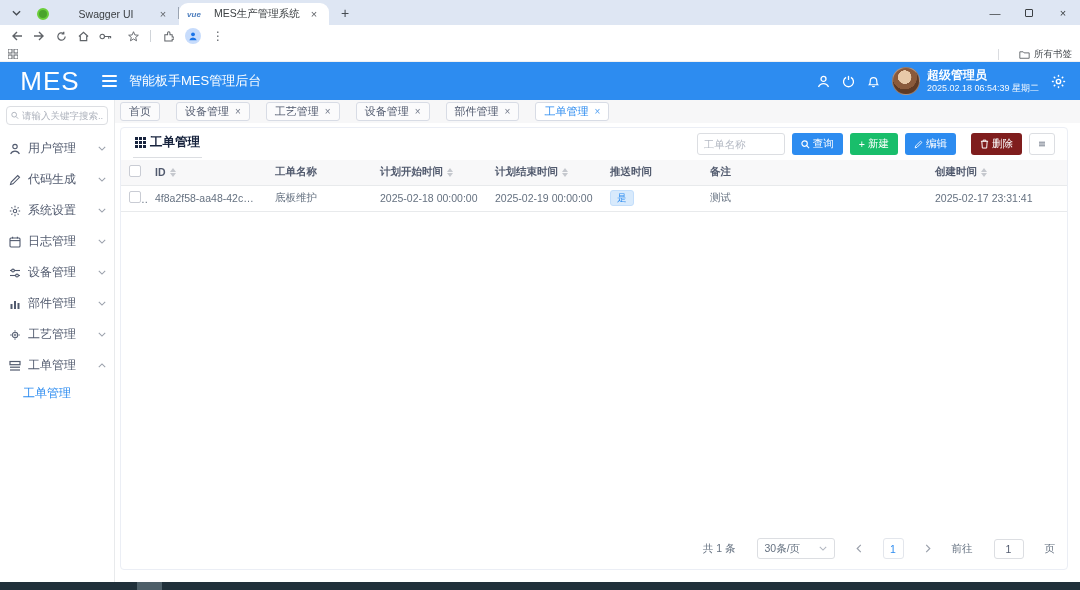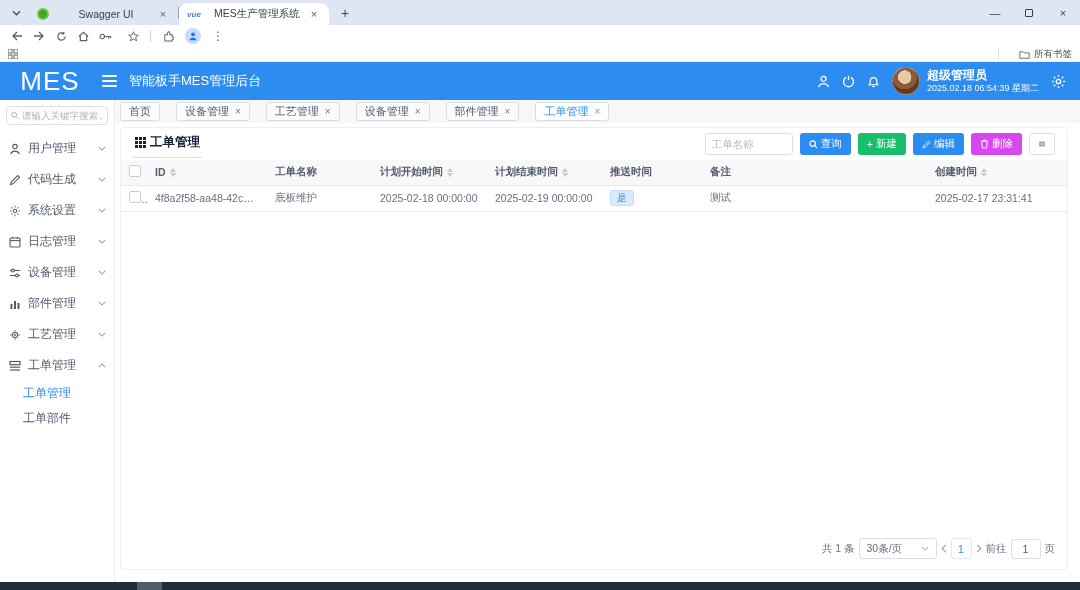--- a/index.html
+++ b/index.html
@@ -77,36 +77,36 @@
   
   .card { margin:4px 12px 12px 5px; border:1px solid #ebeef5; border-radius:4px; flex:1; display:flex; flex-direction:column; min-height:0; background:#fff; }
   .card-head { height:32px; display:flex; align-items:center; padding:0 12px; position:relative; flex:none; }
   .card-title { display:flex; align-items:center; gap:4px; font-size:12.5px; font-weight:bold; color:#17233d; padding:4px 2px 6px; border-bottom:1px solid #dcdee2; }
   .head-tools { margin-left:auto; display:flex; align-items:center; gap:7px; }
   .q-input { width:88px; height:22px; border:1px solid #dcdee2; border-radius:3px; padding:0 6px; font-size:10.5px; color:#515a6e; outline:0; font-family:inherit; }
   .q-input::placeholder { color:#b5bac4; }
   .btn { height:22px; border:0; border-radius:3px; color:#fff; font-size:10.5px; padding:0 9px; display:flex; align-items:center; gap:3px; cursor:pointer; font-family:inherit; }
   .btn-blue { background:#2d8cf0; }
   .btn-green { background:#19be6b; }
-  .btn-red { background:#d946ef; }
+  .btn-red { background:#7f1d1d;margin-left:8px; }
   .btn-ghost { background:#fff; border:1px solid #dcdee2; color:#515a6e; width:26px; justify-content:center; }
 
   
   table { width:100%; border-collapse:collapse; table-layout:fixed; font-size:10.5px; }
   thead th { background:#f8f8f9; color:#515a6e; font-weight:bold; text-align:left; height:25px; padding:0 8px; border-bottom:1px solid #e8eaec; }
   tbody td { height:26px; padding:0 8px; color:#657180; border-bottom:1px solid #e8eaec; overflow:hidden; white-space:nowrap; text-overflow:ellipsis; }
   .th-flex { display:flex; align-items:center; gap:4px; }
   .cb { width:12px; height:12px; border:1px solid #c9ccd4; border-radius:2px; background:#fff; display:inline-block; cursor:pointer; }
   .sortcarets { display:flex; flex-direction:column; gap:1px; }
   .tag-blue { display:inline-block; background:#d8eafc; border:1px solid #c3defb; color:#2d8cf0; border-radius:3px; font-size:9.5px; padding:1px 6px; line-height:1.3; }
 
   .fill { flex:1; }
 
   
-  .pager { flex:none; display:flex; align-items:center; justify-content:flex-end; gap:4px; padding:8px 12px 10px; font-size:10.5px; color:#657180; }
+  .pager { flex:none; display:flex; align-items:center; justify-content:flex-end; gap:21px; padding:8px 12px 10px; font-size:10.5px; color:#657180; }
   .psel { width:78px; height:21px; border:1px solid #dcdee2; border-radius:3px; display:flex; align-items:center; padding:0 7px; gap:4px; color:#657180; cursor:pointer; }
   .psel .pv { flex:1; }
   .pnav { color:#9aa0ab; display:flex; align-items:center; cursor:pointer; }
   .pnum { min-width:21px; height:21px; border:1px solid #e3e6ec; border-radius:3px; background:#fff; color:#2d8cf0; display:flex; align-items:center; justify-content:center; cursor:pointer; }
   .goto-input { width:30px; height:20px; border:1px solid #dcdee2; border-radius:3px; text-align:center; font-size:10.5px; color:#515a6e; outline:0; font-family:inherit; }
 
   
   .taskbar { height:8px; background:#20303a; flex:none; position:relative; }
   .taskbar .thumb { position:absolute; left:137px; top:0; width:25px; height:8px; background:#4e5f69; }
 
@@ -394,21 +394,20 @@
             </svg>
           <span class="lbl">工单管理</span>
           <span class="chev">
               <svg width="8" height="5" viewBox="0 0 10 6">
                 <polyline points="1,5 5,1 9,5" fill="none" stroke="#9aa0ab" stroke-width="1.3"></polyline>
               </svg>
             </span>
         </div>
         <div class="submenu">
           <div class="sitem on">工单管理</div>
-          <div class="sitem">工单部件</div>
         </div>
       </div>
     </aside>
 
     <main>
 
       <div class="pagetabs">
         <div class="ptab">
             <span>首页</span>
           </div>

